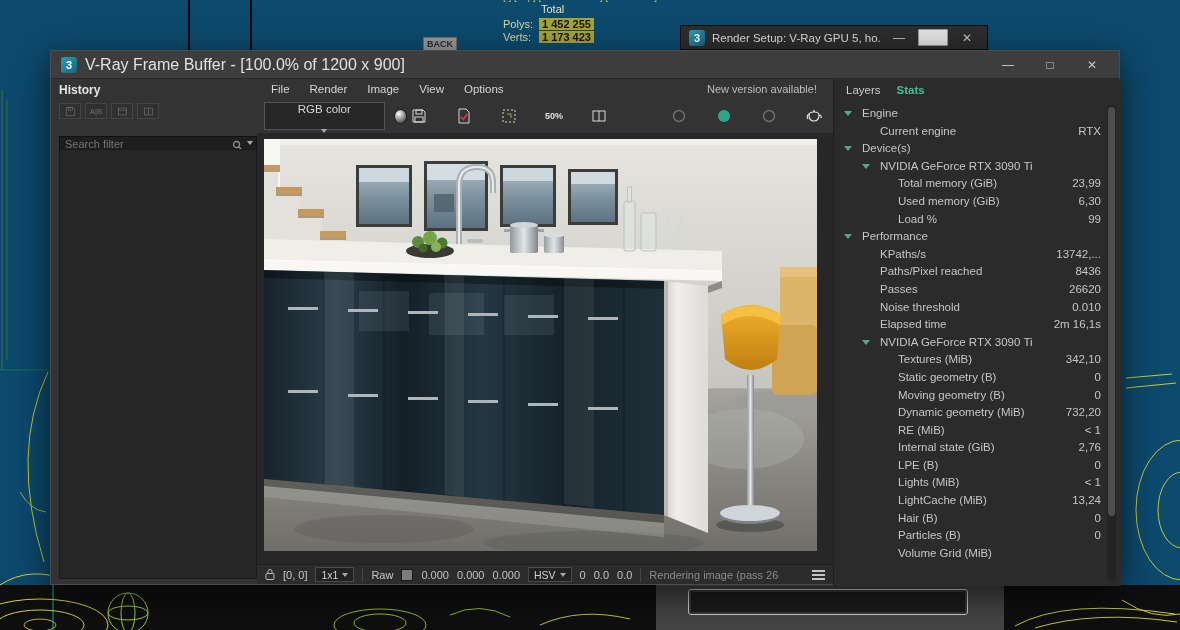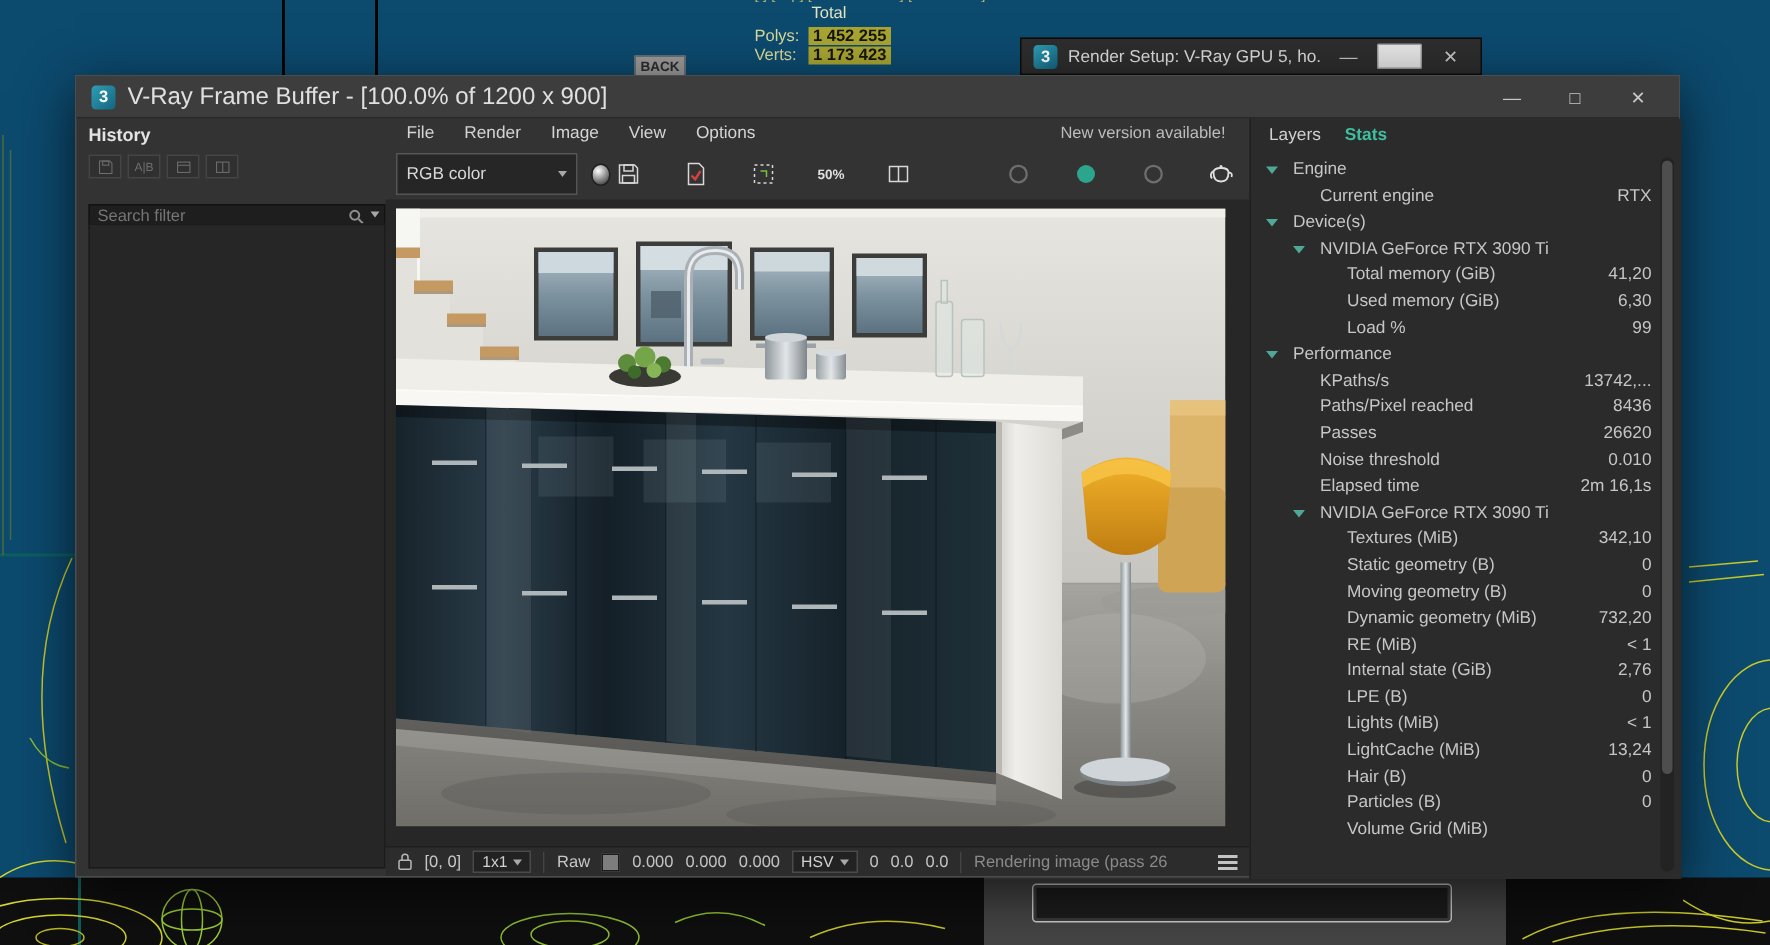--- a/index.html
+++ b/index.html
@@ -61,21 +61,21 @@
   .search-caret{ position:absolute; right:4px; top:7px; }
   .hist-list{ position:absolute; left:0; right:0; top:66px; bottom:0; background:#262626; border:1px solid #1b1b1b; }
 
   
   .center{ position:absolute; left:206px; top:0; width:576px; height:507px; }
   .menubar{ position:absolute; left:0; top:0; right:0; height:20px; display:flex; align-items:center; padding-left:4px; }
   .menu-item{ padding:2px 10px; font-size:11.5px; color:#d4d4d4; }
   .new-version{ margin-left:auto; margin-right:16px; font-size:11px; color:#bdbdbd; }
   .toolbar{ position:absolute; left:0; top:20px; right:0; height:34px; display:flex; align-items:center; padding:0 7px; }
   .channel-select{ width:136px; height:28px; background:#262626; border:1px solid #555; display:flex;
-                   align-items:center; padding:0 6px; font-size:11.5px; color:#d8d8d8; gap:14px; }
+                   align-items:center; padding:0 6px; font-size:11.5px; color:#d8d8d8; gap:14px;flex-direction:column; }
   .channel-select span:first-child{ flex:1; }
   .caret{ width:0; height:0; border-left:3.5px solid transparent; border-right:3.5px solid transparent; border-top:4px solid #a8a8a8; }
   .sphere{ width:15px; height:15px; border-radius:50%; margin-left:9px; border:1px solid #1f1f1f;
            background:radial-gradient(circle at 35% 30%, #ffffff, #9a9a9a 45%, #3a3a3a 90%); }
   .tb-icons{ margin-left:auto; display:flex; align-items:flex-start; gap:21px; }
   .tb-btn{ width:24px; height:22px; display:flex; align-items:center; justify-content:center; border-radius:2px; }
   .tb-gap{ width:14px; }
   .res-label{ font-size:9px; font-weight:bold; color:#e0e0e0; }
 
   .canvas{ position:absolute; left:0; top:54px; right:0; bottom:22px; background:#272727; overflow:hidden; }
@@ -528,21 +528,21 @@
       <div class="stats-panel">
         <div class="tabs">
           <span class="tab">Layers</span>
           <span class="tab active">Stats</span>
         </div>
         <div class="tree">
             <div class="trow" style="padding-left: 28px;"><span class="tarrow" style="left: 10px;"></span><span class="tlabel">Engine</span></div>
             <div class="trow" style="padding-left: 46px;"><span class="tlabel">Current engine</span><span class="tvalue">RTX</span></div>
             <div class="trow" style="padding-left: 28px;"><span class="tarrow" style="left: 10px;"></span><span class="tlabel">Device(s)</span></div>
             <div class="trow" style="padding-left: 46px;"><span class="tarrow" style="left: 28px;"></span><span class="tlabel">NVIDIA GeForce RTX 3090 Ti</span></div>
-            <div class="trow" style="padding-left: 64px;"><span class="tlabel">Total memory (GiB)</span><span class="tvalue">41,20</span></div>
+            <div class="trow" style="padding-left: 64px;"><span class="tlabel">Total memory (GiB)</span><span class="tvalue">23,99</span></div>
             <div class="trow" style="padding-left: 64px;"><span class="tlabel">Used memory (GiB)</span><span class="tvalue">6,30</span></div>
             <div class="trow" style="padding-left: 64px;"><span class="tlabel">Load %</span><span class="tvalue">99</span></div>
             <div class="trow" style="padding-left: 28px;"><span class="tarrow" style="left: 10px;"></span><span class="tlabel">Performance</span></div>
             <div class="trow" style="padding-left: 46px;"><span class="tlabel">KPaths/s</span><span class="tvalue">13742,...</span></div>
             <div class="trow" style="padding-left: 46px;"><span class="tlabel">Paths/Pixel reached</span><span class="tvalue">8436</span></div>
             <div class="trow" style="padding-left: 46px;"><span class="tlabel">Passes</span><span class="tvalue">26620</span></div>
             <div class="trow" style="padding-left: 46px;"><span class="tlabel">Noise threshold</span><span class="tvalue">0.010</span></div>
             <div class="trow" style="padding-left: 46px;"><span class="tlabel">Elapsed time</span><span class="tvalue">2m 16,1s</span></div>
             <div class="trow" style="padding-left: 46px;"><span class="tarrow" style="left: 28px;"></span><span class="tlabel">NVIDIA GeForce RTX 3090 Ti</span></div>
             <div class="trow" style="padding-left: 64px;"><span class="tlabel">Textures (MiB)</span><span class="tvalue">342,10</span></div>

